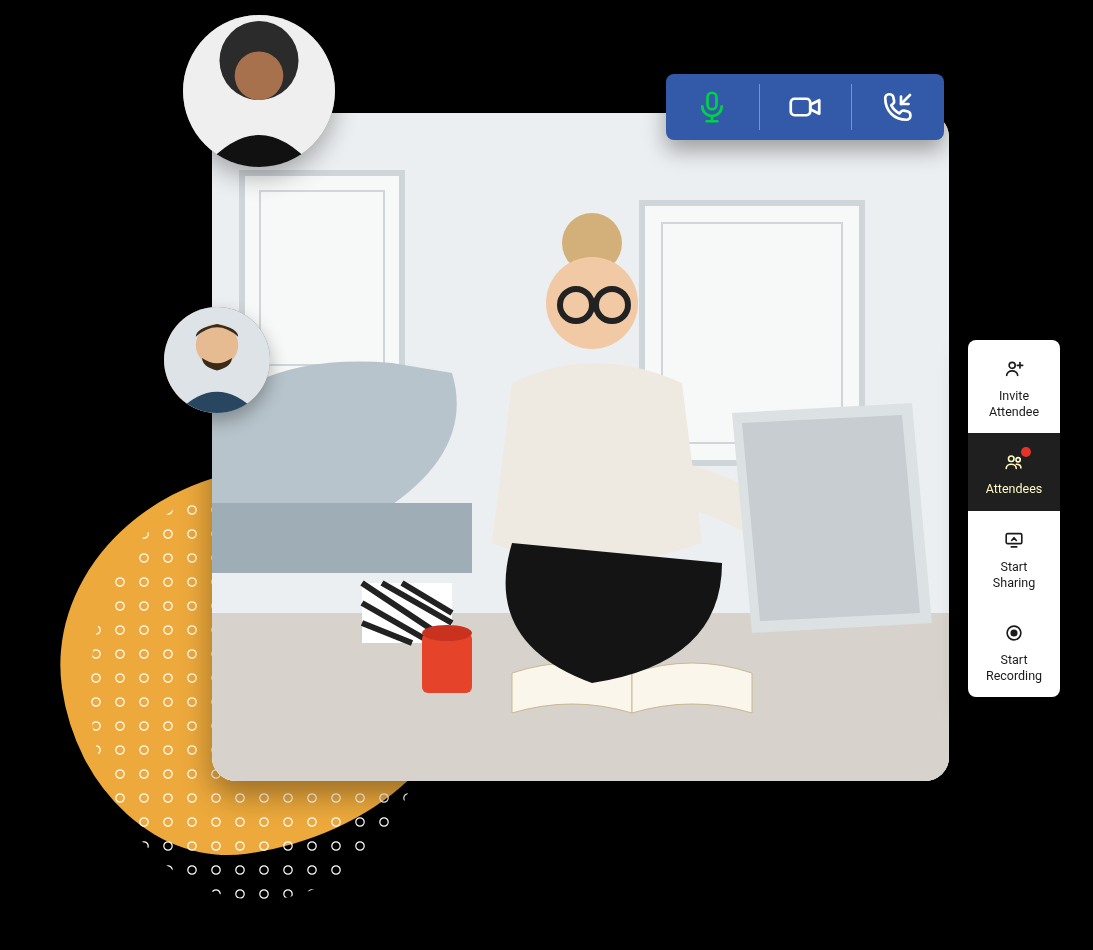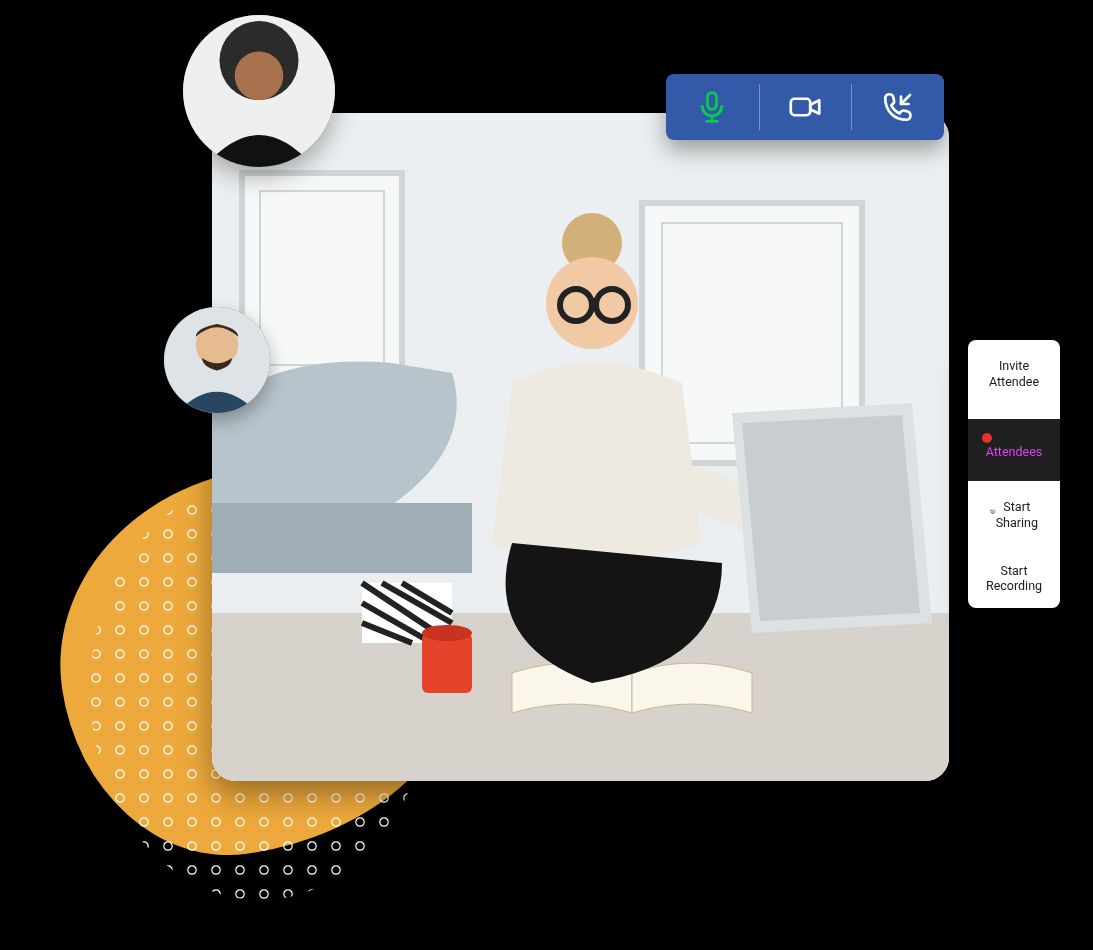--- a/index.html
+++ b/index.html
@@ -98,32 +98,31 @@
     width: 92px;
     background: #fff;
     border-radius: 8px;
     box-shadow: 0 14px 28px rgba(0,0,0,.35);
     display: flex;
     flex-direction: column;
     overflow: hidden;
   }
   .side .item {
     display: flex;
-    flex-direction: row;
+    flex-direction: column;
     align-items: center;
     justify-content: center;
     padding: 18px 22px 14px;
     cursor: pointer;
     color:#1b1b1b;
     position: relative;
   }
   .side .item.active {
     background:#1f1f1f;
-    color:#d946ef;
-    margin-top:16px;
+    color:#fef9c3;
   }
   .side .item .ico { width:22px; height:22px; margin-bottom:8px; position:relative; }
   .side .item .dot {
     position:absolute;
     top:-4px; right:-6px;
     width:10px; height:10px;
     background:#E5332A;
     border-radius:50%;
   }
   .side .item .lbl {

